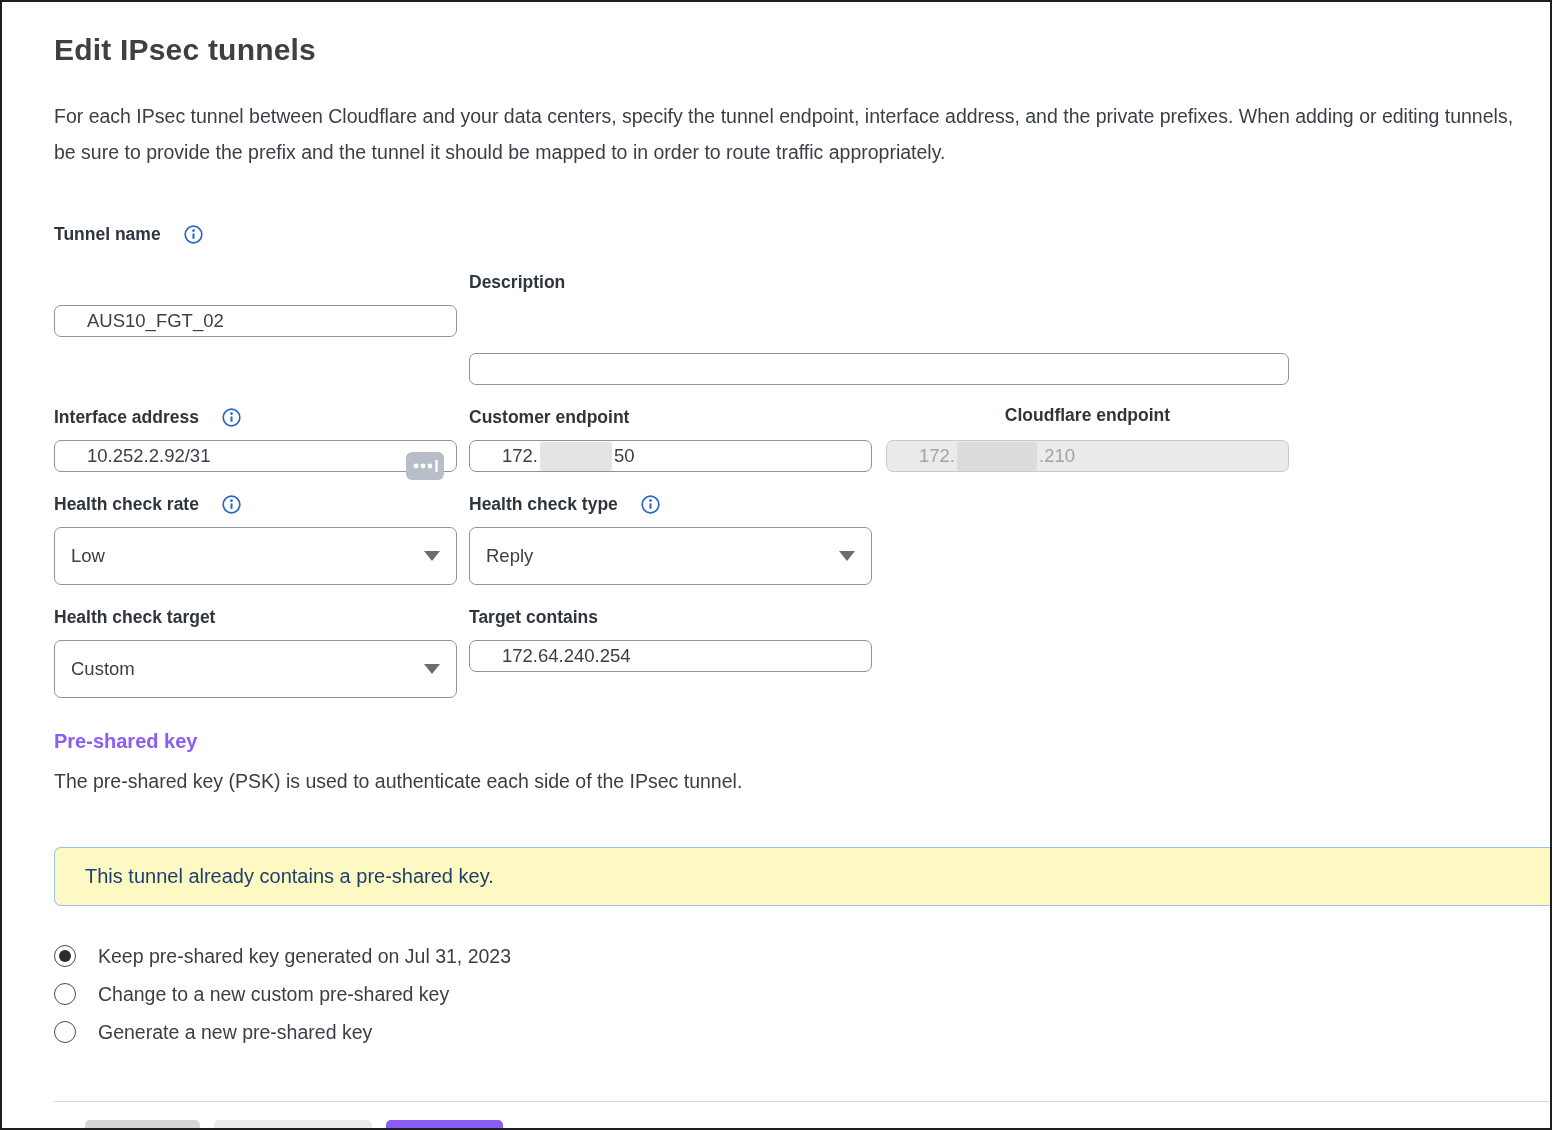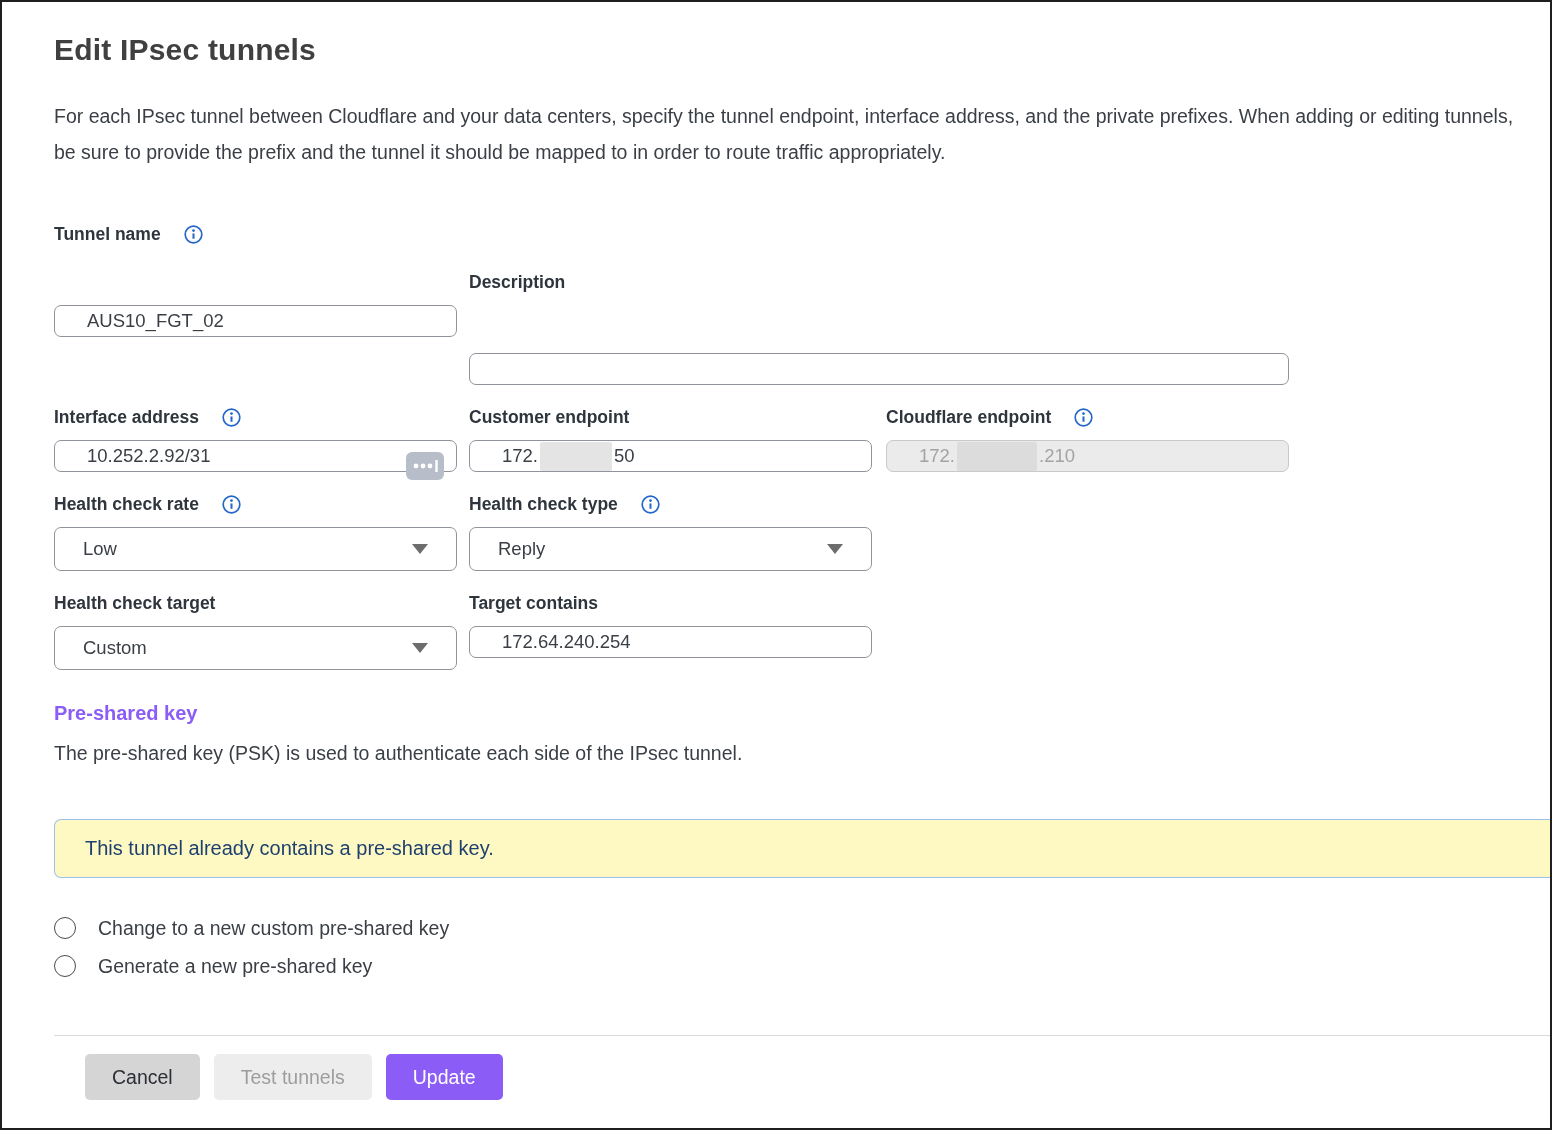--- a/index.html
+++ b/index.html
@@ -37,21 +37,21 @@
     font-weight: 700;
     color: #2f353d;
     height: 24px;
   }
   .info-icon { display: inline-flex; cursor: pointer; }
 
   .row { display: flex; }
   .c1 { width: 403px; }
   .c2 { margin-left: 12px; width: 403px; }
   .c2wide { margin-left: 12px; width: 820px; margin-top: 48px; }
-  .c3 { margin-left: 14px; width: 403px; }
+  .c3 { margin-left: 14px; width: 403px; flex-direction: column; }
 
   .lbl-row { margin-top: 20px; }
   .lbl-row-first { margin-top: 52px; }
 
   .inp-row { margin-top: 11px; }
 
   .text-input {
     height: 32px;
     width: 100%;
     border: 1px solid #8f949b;
@@ -81,28 +81,28 @@
   }
   .redact.on-gray { background: #dcdcdc; }
 
   .cursor-badge {
     position: absolute;
     right: 12px;
     top: 11px;
   }
 
   .select-box {
-    height: 44px;
+    height: 58px;
     width: 100%;
     border: 1px solid #8f949b;
     border-radius: 7px;
     background: #fff;
     font-size: 18.5px;
     color: #3a3f46;
-    padding: 0 28px;
+    padding: 0 16px;
     display: flex;
     align-items: center;
     justify-content: space-between;
     cursor: pointer;
   }
   .caret-down {
     width: 0; height: 0;
     border-left: 8px solid transparent;
     border-right: 8px solid transparent;
     border-top: 10px solid #6d6d6d;
@@ -315,20 +315,26 @@
   </div>
 
   <h2 class="psk-heading">Pre-shared key</h2>
   <p class="psk-desc">The pre-shared key (PSK) is used to authenticate each side of the IPsec tunnel.</p>
 
   <div class="banner">
     <span class="banner-text">This tunnel already contains a pre-shared key.</span>
   </div>
 
   <div class="radio-group">
+    <div class="radio-row selected">
+      <span class="radio-circle">
+          <span class="dot"></span>
+        </span>
+      <span class="radio-label">Keep pre-shared key generated on Jul 31, 2023</span>
+    </div>
     <div class="radio-row">
       <span class="radio-circle">
           <span class="dot"></span>
         </span>
       <span class="radio-label">Change to a new custom pre-shared key</span>
     </div>
     <div class="radio-row">
       <span class="radio-circle">
           <span class="dot"></span>
         </span>

